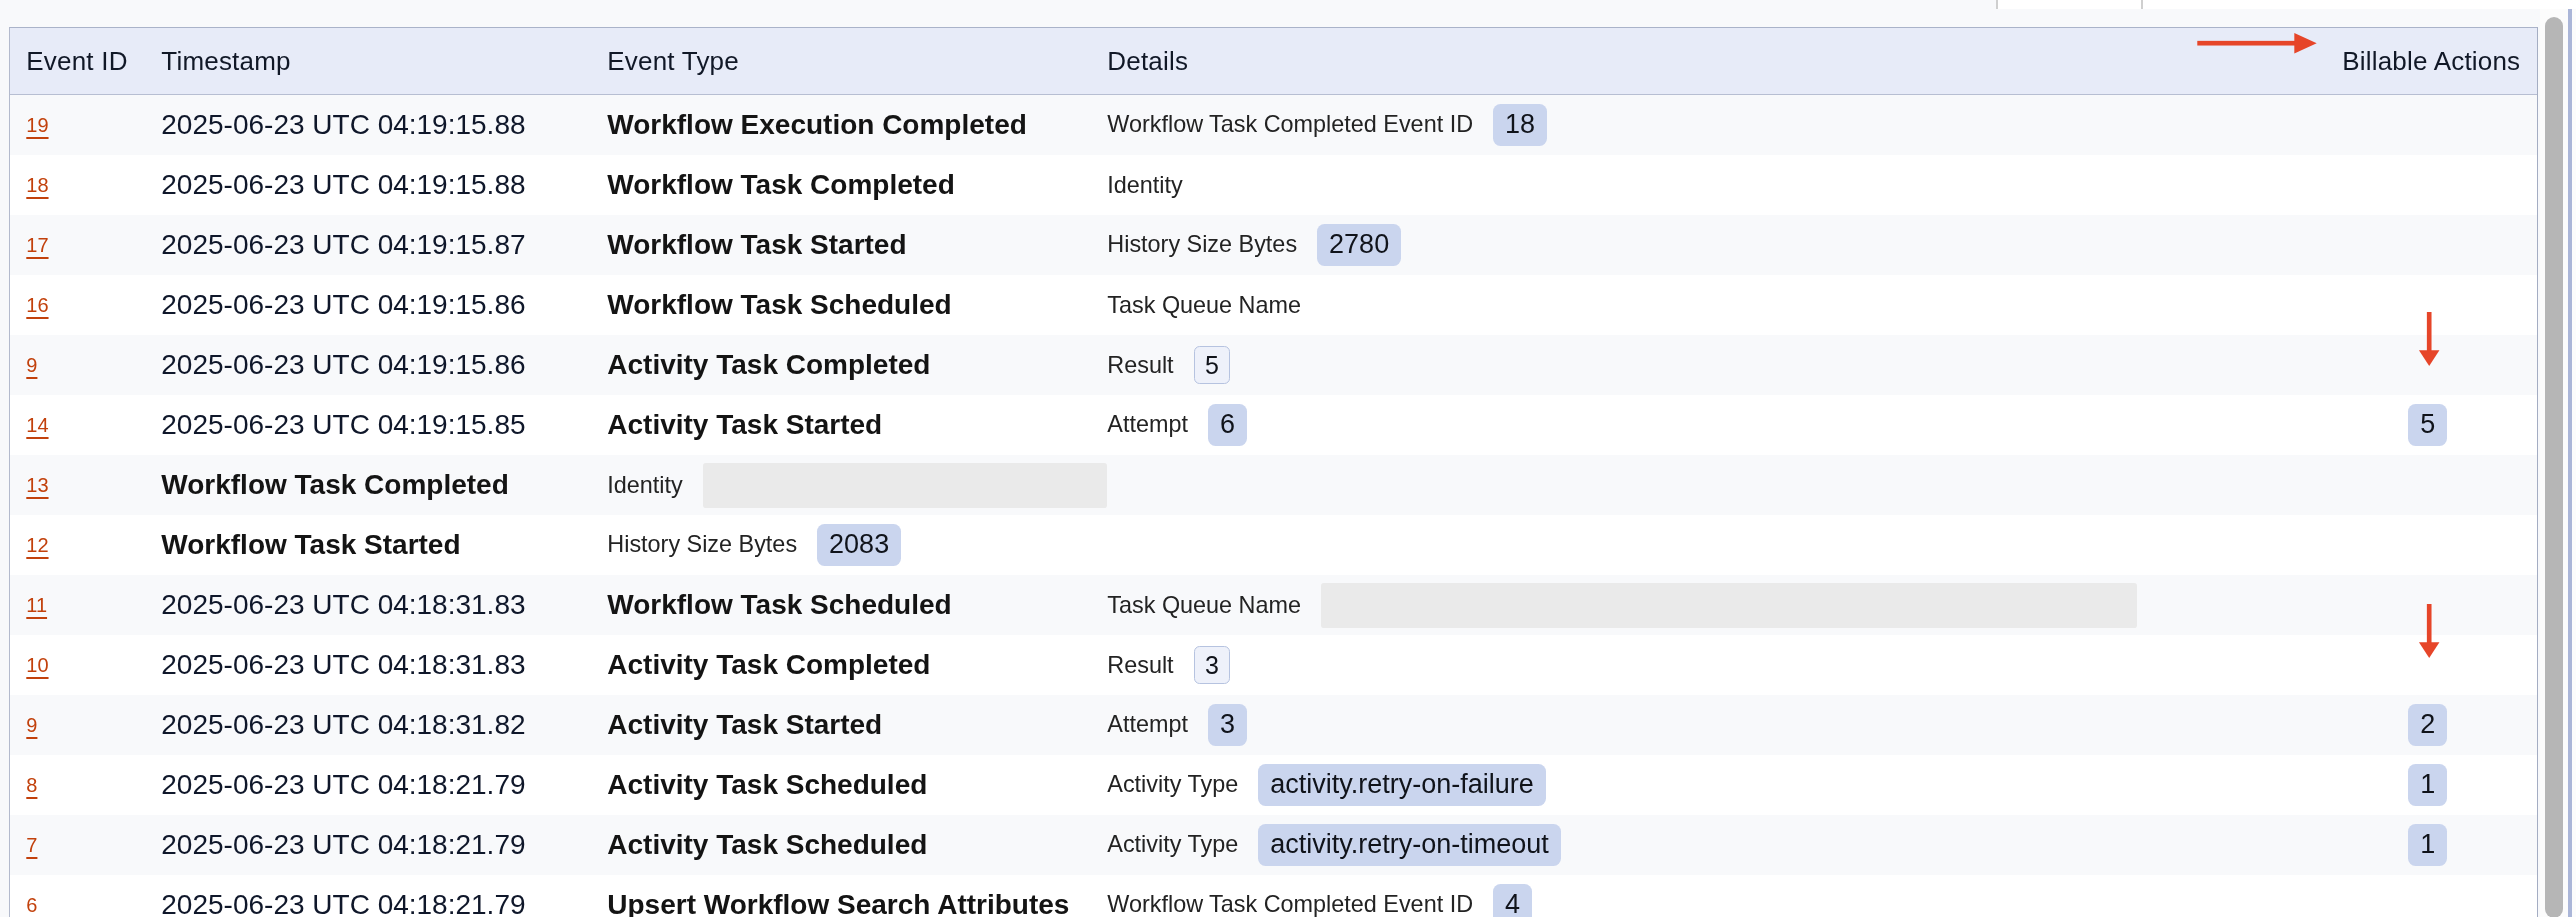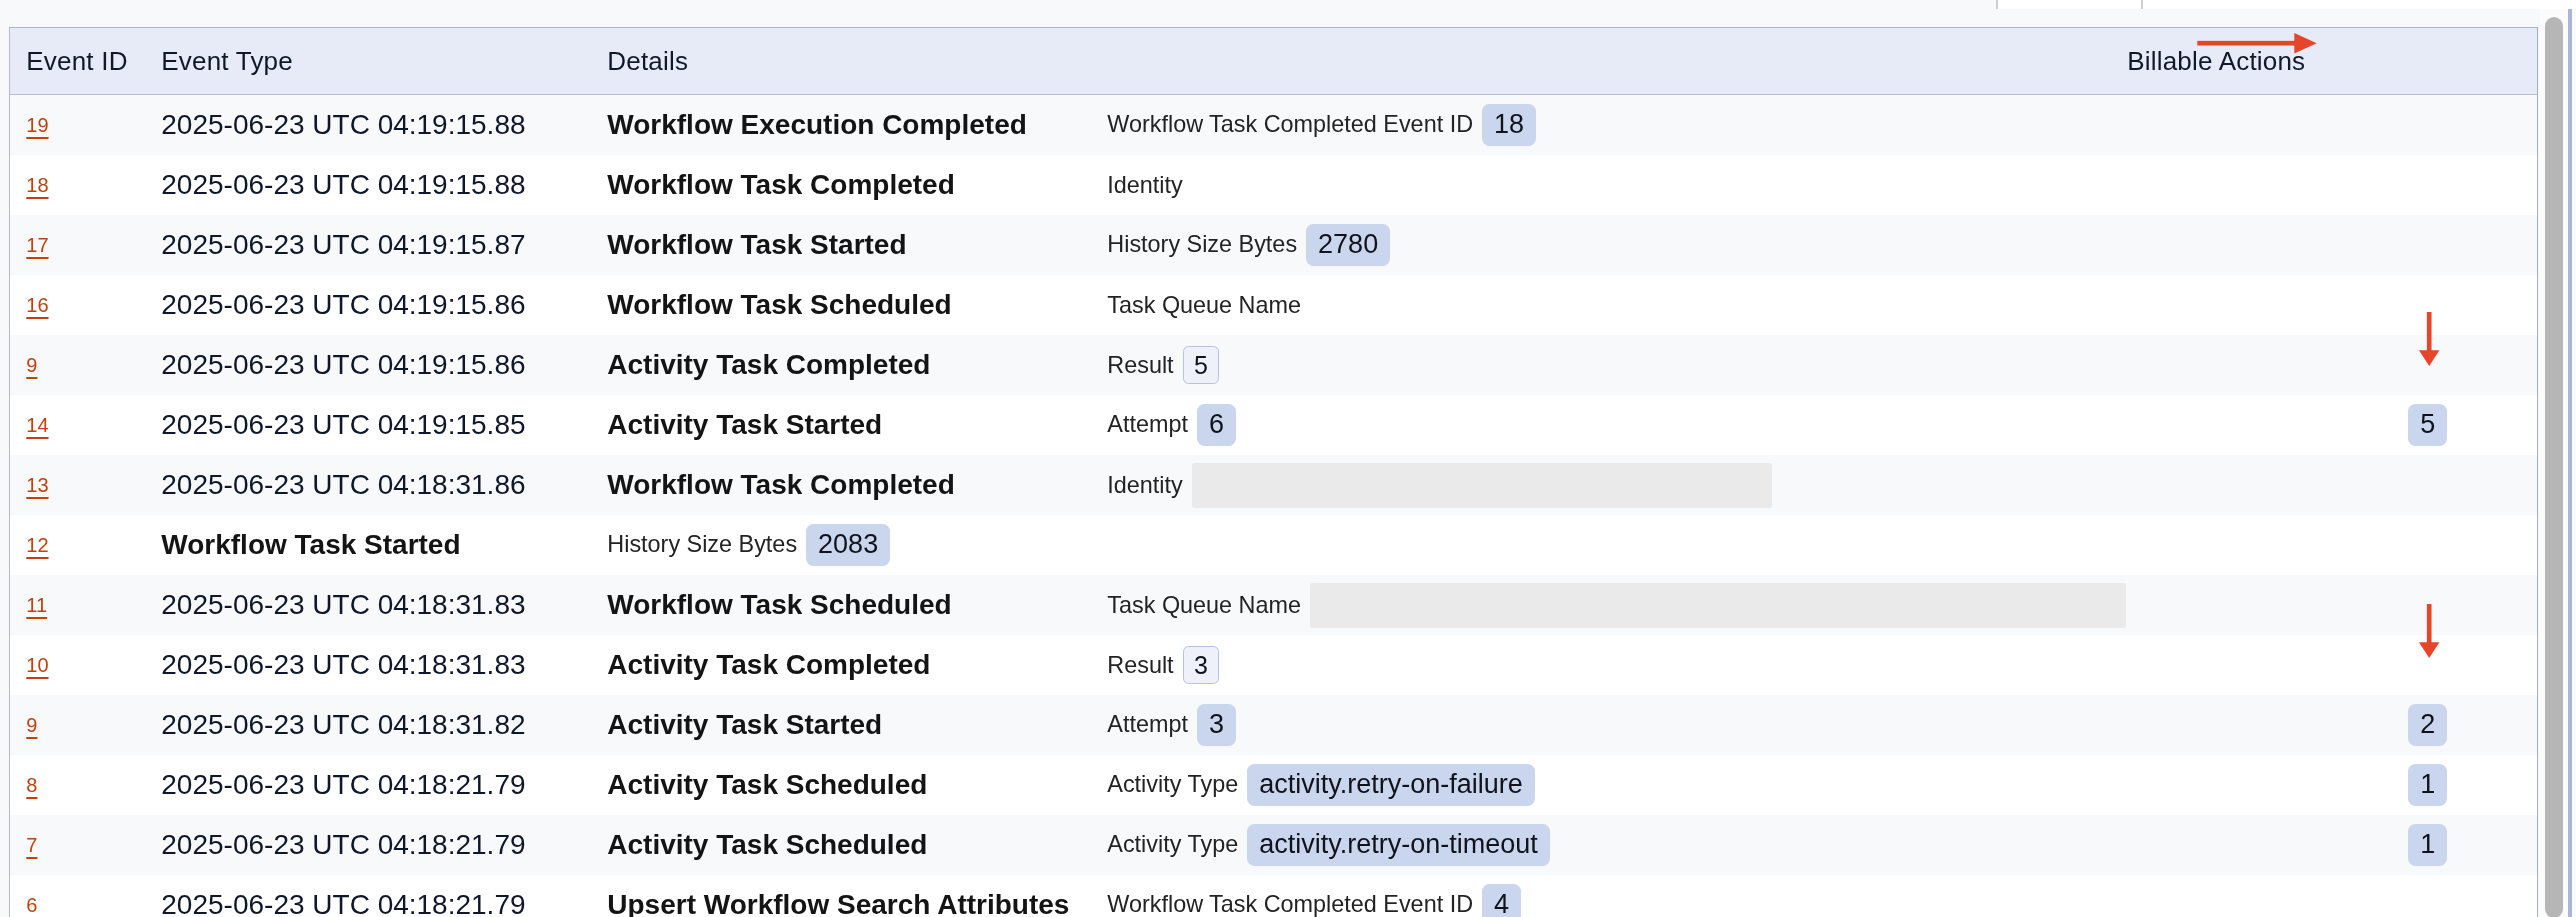--- a/index.html
+++ b/index.html
@@ -47,21 +47,21 @@
   .row-sliver { height:1.9px; background:#f8f9fb; }
 
   .cell-id { padding-left:16px; }
   .event-id-link {
     font-size:20px; color:#c2410c; text-decoration:underline;
     text-underline-offset:4.7px; text-decoration-thickness:1.9px; cursor:pointer;
   }
   .cell-ts { font-size:28px; color:#0f172a; white-space:nowrap; }
   .cell-type { font-size:28px; font-weight:700; color:#141414; white-space:nowrap; }
 
-  .cell-details { display:flex; align-items:center; gap:9px; white-space:nowrap; }
+  .cell-details { display:flex; align-items:center; gap:20px; white-space:nowrap; }
   .detail-label { font-size:23.4px; color:#232323; }
   .badge-filled {
     background:#cad5ee; color:#10131a; font-size:27px;
     padding:5.6px 12px; border-radius:7.5px; line-height:1.15;
   }
   .badge-outlined {
     background:#eef1fa; color:#10131a; font-size:25px;
     padding:2.8px 10.3px; border-radius:5.6px; border:1.9px solid #b6c3e0; line-height:1.2;
   }
   .redact-block { height:45px; background:#eaeaea; border-radius:2.8px; }
@@ -88,20 +88,21 @@
 
 <div class="top-strip">
   <div class="white-right"></div>
   <div class="seg-border-a"></div>
   <div class="seg-border-b"></div>
 </div>
 
 <div class="table-wrap">
   <div class="grid-row thead">
     <div class="th id">Event ID</div>
+    <div class="th">Timestamp</div>
     <div class="th">Event Type</div>
     <div class="th">Details</div>
     <div class="th billable">Billable Actions</div>
   </div>
   <div class="tbody">
       <div class="grid-row row tinted">
     <div class="cell-id">
       <span class="event-id-link">19</span>
     </div>
     <div class="cell-ts">2025-06-23 UTC 04:19:15.88</div>
@@ -171,21 +172,20 @@
       <span class="detail-value badge-filled">6</span>
     </div>
     <div class="cell-billable">
           <span class="billable-badge">5</span>
         </div>
   </div>
       <div class="grid-row row tinted">
     <div class="cell-id">
       <span class="event-id-link">13</span>
     </div>
-    <div class="cell-ts">2025-06-23 UTC 04:18:31.86</div>
     <div class="cell-type">Workflow Task Completed</div>
     <div class="cell-details">
       <span class="detail-label">Identity</span>
       <span class="detail-value redact-block" style="width: 580px;"></span>
     </div>
     <div class="cell-billable"></div>
   </div>
       <div class="grid-row row">
     <div class="cell-id">
       <span class="event-id-link">12</span>

